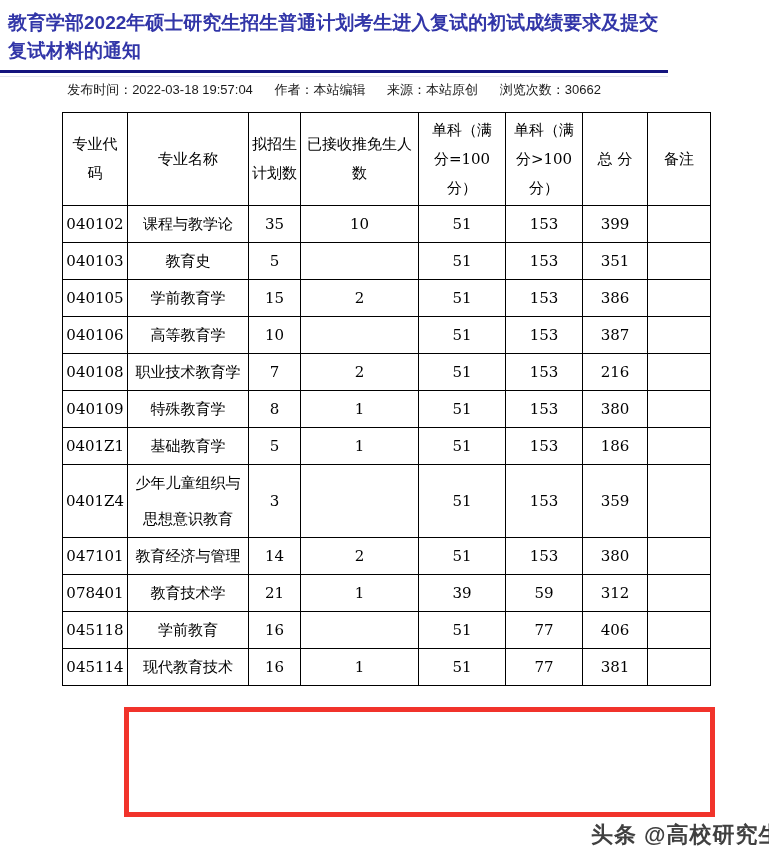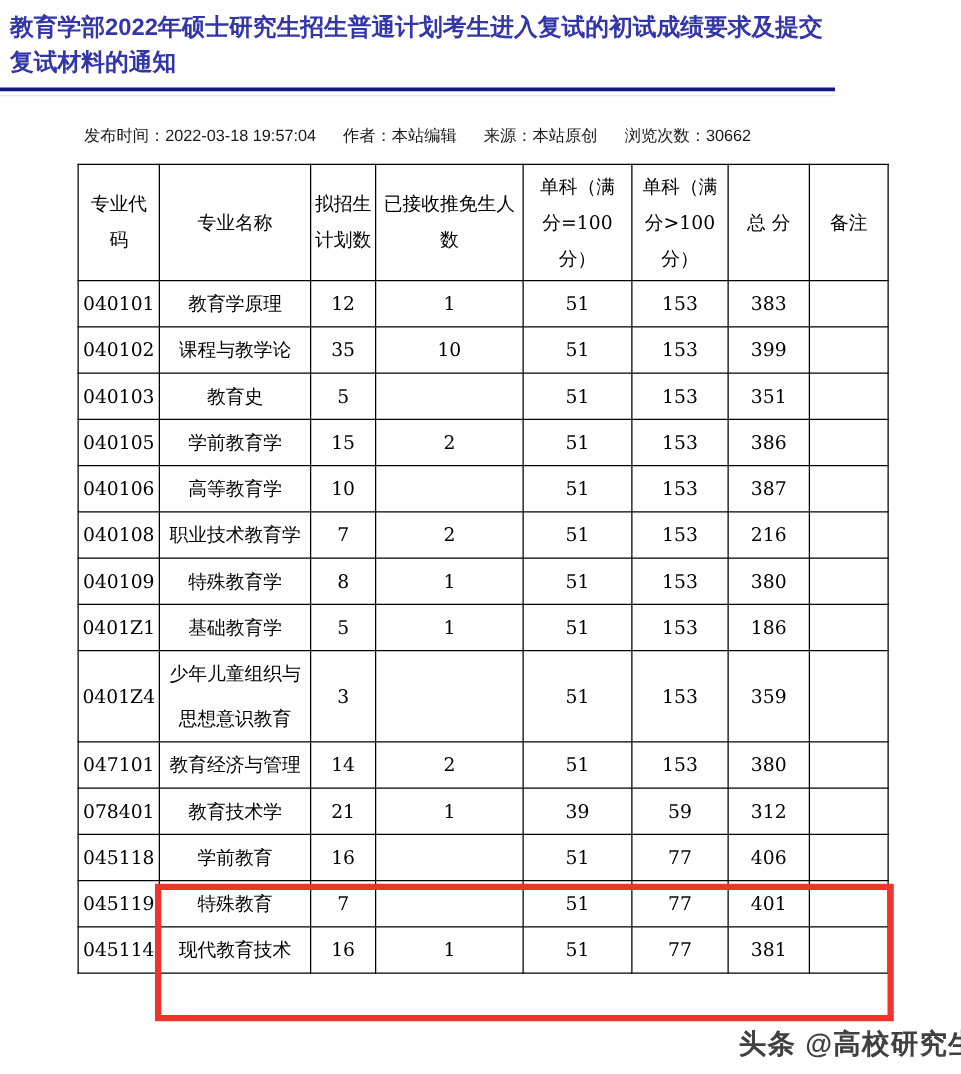--- a/index.html
+++ b/index.html
@@ -2,21 +2,21 @@
 <html><head>
 <meta charset="utf-8">
 <style>
   html,body{margin:0;padding:0;background:#ffffff;}
   body{width:769px;height:859px;overflow:hidden;font-family:"Liberation Sans",sans-serif;}
   .page{position:relative;width:668px;height:859px;background:#fff;}
 
   .title{color:#3236a8;font-size:19px;font-weight:bold;line-height:1.45;
          padding:9px 6px 0 8px;letter-spacing:0;}
   .rule{margin-top:6px;border-top:3px solid #14147e;border-bottom:1px solid #e3e6ee;height:3px;}
-  .meta{margin-top:23px;text-align:center;font-size:13px;color:#1a1a1a;}
+  .meta{margin-top:4px;text-align:center;font-size:13px;color:#1a1a1a;}
   .meta .seg{margin:0 9px;white-space:nowrap;}
 
   .tbl-wrap{margin:13px 0 0 62px;}
   table{border-collapse:collapse;table-layout:fixed;width:648px;
         font-family:"DejaVu Serif","Liberation Serif",serif;color:#000;}
   th,td{border:1px solid #000;text-align:center;vertical-align:middle;
         font-weight:normal;box-sizing:border-box;overflow:hidden;}
   th{font-size:15px;line-height:29px;height:93px;padding:0 4px;}
   td{font-size:15px;line-height:36px;height:37px;padding:0 2px;}
   col.c0{width:65px}col.c1{width:121px}col.c2{width:52px}col.c3{width:118px}
@@ -67,30 +67,20 @@
             <th class="c2">拟招生计划数</th>
             <th class="c3">已接收推免生人数</th>
             <th class="c4">单科（满分=100分）</th>
             <th class="c5">单科（满分&gt;100分）</th>
             <th class="c6">总  分</th>
             <th class="c7">备注</th>
           </tr>
       </thead>
       <tbody>
           <tr>
-            <td class="c0">040101</td>
-            <td class="c1">教育学原理</td>
-            <td class="c2">12</td>
-            <td class="c3">1</td>
-            <td class="c4">51</td>
-            <td class="c5">153</td>
-            <td class="c6">383</td>
-            <td class="c7"></td>
-          </tr>
-          <tr>
             <td class="c0">040102</td>
             <td class="c1">课程与教学论</td>
             <td class="c2">35</td>
             <td class="c3">10</td>
             <td class="c4">51</td>
             <td class="c5">153</td>
             <td class="c6">399</td>
             <td class="c7"></td>
           </tr>
           <tr>
@@ -187,30 +177,20 @@
             <td class="c0">045118</td>
             <td class="c1">学前教育</td>
             <td class="c2">16</td>
             <td class="c3"></td>
             <td class="c4">51</td>
             <td class="c5">77</td>
             <td class="c6">406</td>
             <td class="c7"></td>
           </tr>
           <tr>
-            <td class="c0">045119</td>
-            <td class="c1">特殊教育</td>
-            <td class="c2">7</td>
-            <td class="c3"></td>
-            <td class="c4">51</td>
-            <td class="c5">77</td>
-            <td class="c6">401</td>
-            <td class="c7"></td>
-          </tr>
-          <tr>
             <td class="c0">045114</td>
             <td class="c1">现代教育技术</td>
             <td class="c2">16</td>
             <td class="c3">1</td>
             <td class="c4">51</td>
             <td class="c5">77</td>
             <td class="c6">381</td>
             <td class="c7"></td>
           </tr>
         </tbody>

